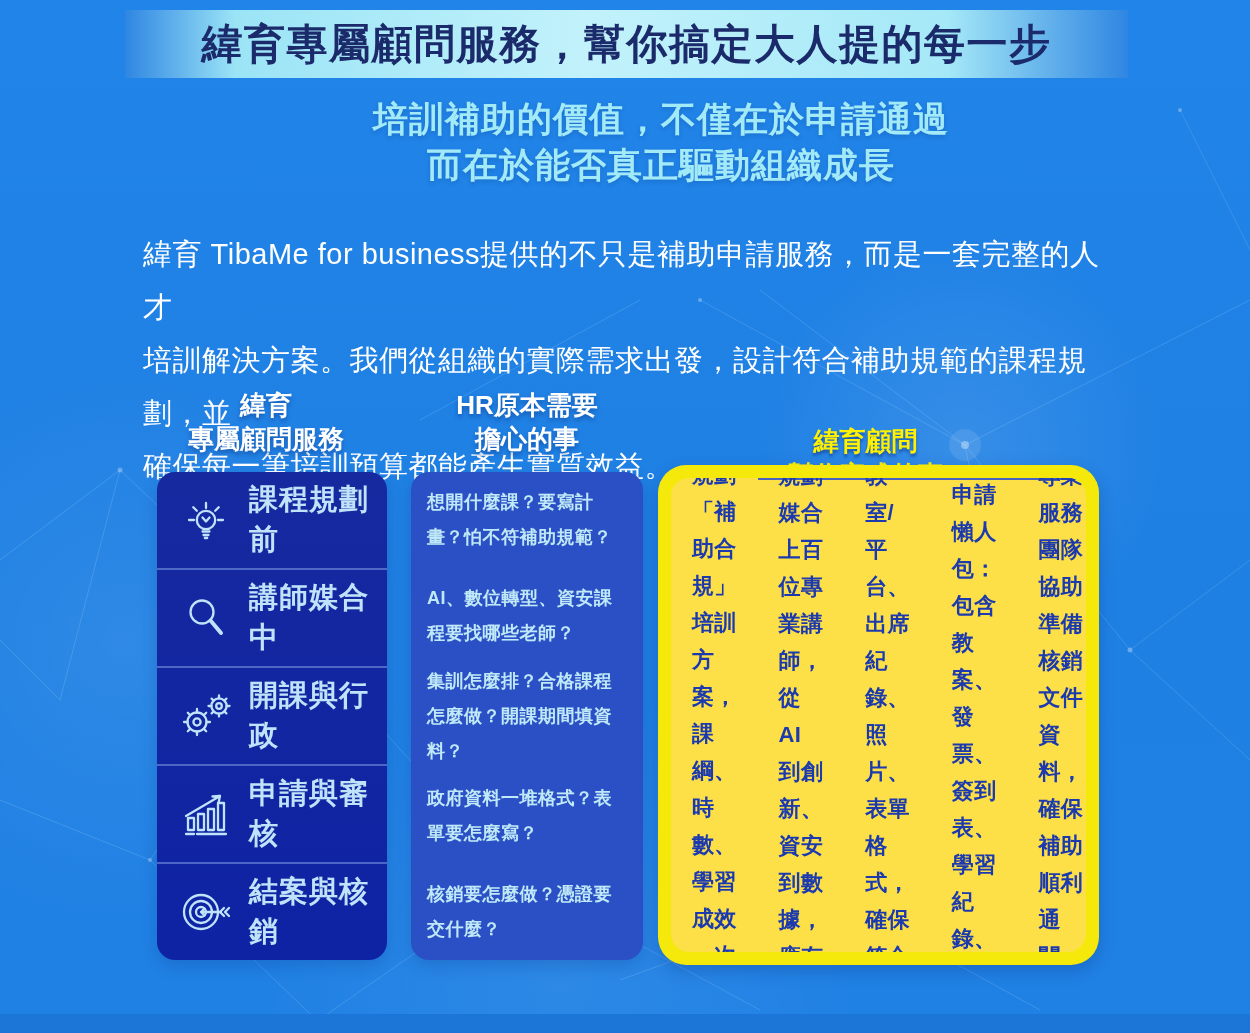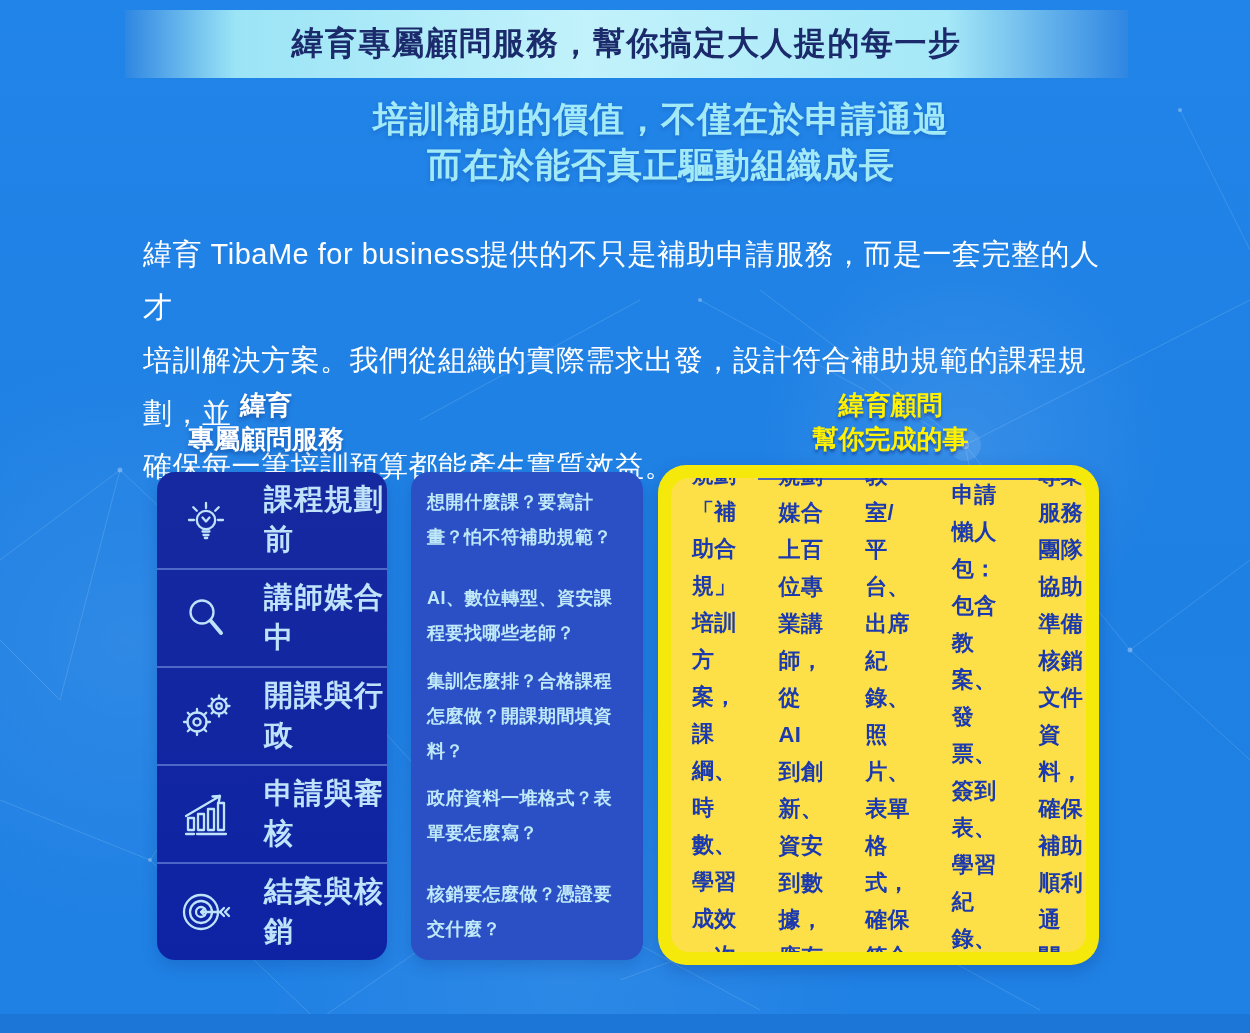--- a/index.html
+++ b/index.html
@@ -16,21 +16,21 @@
   }
 
   svg.net { position: absolute; left: 0; top: 0; width: 1250px; height: 1033px; }
 
   .band {
     position: absolute; left: 125px; top: 10px; width: 1003px; height: 68px;
     background: linear-gradient(90deg, #2F86E2 0%, #9BE4F6 11%, #C2F2FB 46%, #A5E8F7 82%, #2F86E2 100%);
     display: flex; align-items: center; justify-content: center;
   }
   .band h1 {
-    font-size: 32px; font-weight: 700; color: #1B2A6B; letter-spacing: 1.5px; white-space: nowrap;
+    font-size: 41px; font-weight: 700; color: #1B2A6B; letter-spacing: 1.5px; white-space: nowrap;
   }
 
   .subtitle {
     position: absolute; left: 0; top: 96px; width: 1250px; text-align: center;
     color: #A3EAF8; font-size: 35px; font-weight: 700; line-height: 46px; letter-spacing: 1px;
     text-shadow: 0 2px 4px rgba(12,50,130,0.25);
     margin-left: 36px;
   }
 
   .intro {
@@ -38,28 +38,28 @@
     color: #FFFFFF; font-size: 29px; font-weight: 500; line-height: 53px; letter-spacing: 0.5px;
   }
 
   .colhead {
     position: absolute; top: 388px; text-align: center;
     color: #FFFFFF; font-size: 26px; font-weight: 700; line-height: 34px;
     text-shadow: 0 3px 4px rgba(12,45,125,0.45);
   }
   .colhead.h1 { left: 151px; width: 230px; }
   .colhead.h2 { left: 411px; width: 232px; }
-  .colhead.h3 { left: 670px; width: 441px; color: #FFF100; text-shadow: 0 3px 3px rgba(15,45,130,0.6); }
+  .colhead.h3 { left: 645px; width: 441px; color: #FFF100; text-shadow: 0 3px 3px rgba(15,45,130,0.6); margin-top: 36px; }
 
   .col { position: absolute; top: 472px; height: 488px; border-radius: 18px; display: flex; flex-direction: column; box-shadow: 0 6px 16px rgba(10,40,120,0.20); }
   .col-service { left: 157px; width: 230px; background: linear-gradient(180deg, #16299F 0%, #0E23A4 100%); }
   .col-concern { left: 411px; width: 232px; background: #2B50C6; }
 
   .srow {
-    flex: 1; display: flex; align-items: center; padding-left: 20px; gap: 29px;
+    flex: 1; display: flex; align-items: center; padding-left: 20px; gap: 14px;
   }
   .srow + .srow { border-top: 2px solid rgba(150,185,245,0.45); }
   .srow .ic { width: 58px; height: 54px; flex: 0 0 58px; display: flex; align-items: center; justify-content: center; }
   .srow .ic svg { stroke: #BEE3FB; fill: none; stroke-width: 2.3; stroke-linecap: round; stroke-linejoin: round; }
   .srow .slabel { color: #BEE3FB; font-size: 29px; font-weight: 700; letter-spacing: 1px; }
 
   .crow {
     flex: 1; display: flex; align-items: center; padding: 0 16px;
     color: #BFE9F8; font-size: 18px; font-weight: 700; line-height: 35px; letter-spacing: 0.5px;
   }
@@ -121,20 +121,24 @@
   <div class="intro">
     <div>緯育 TibaMe for business提供的不只是補助申請服務，而是一套完整的人才</div>
     <div>培訓解決方案。我們從組織的實際需求出發，設計符合補助規範的課程規劃，並</div>
     <div>確保每一筆培訓預算都能產生實質效益。</div>
   </div>
 
   <div class="colhead h1">
     <div>緯育</div>
     <div>專屬顧問服務</div>
   </div>
+  <div class="colhead h2">
+    <div>HR原本需要</div>
+    <div>擔心的事</div>
+  </div>
   <div class="colhead h3">
     <div>緯育顧問</div>
     <div>幫你完成的事</div>
   </div>
 
   <div class="col col-service">
     <div class="srow">
       <span class="ic">
         <svg width="46" height="48" viewBox="0 0 46 48">
           <path d="M23,7 L23,12 M10.3,11.3 L13.8,14.8 M35.7,11.3 L32.2,14.8 M6,24 L11,24 M40,24 L35,24"></path>

